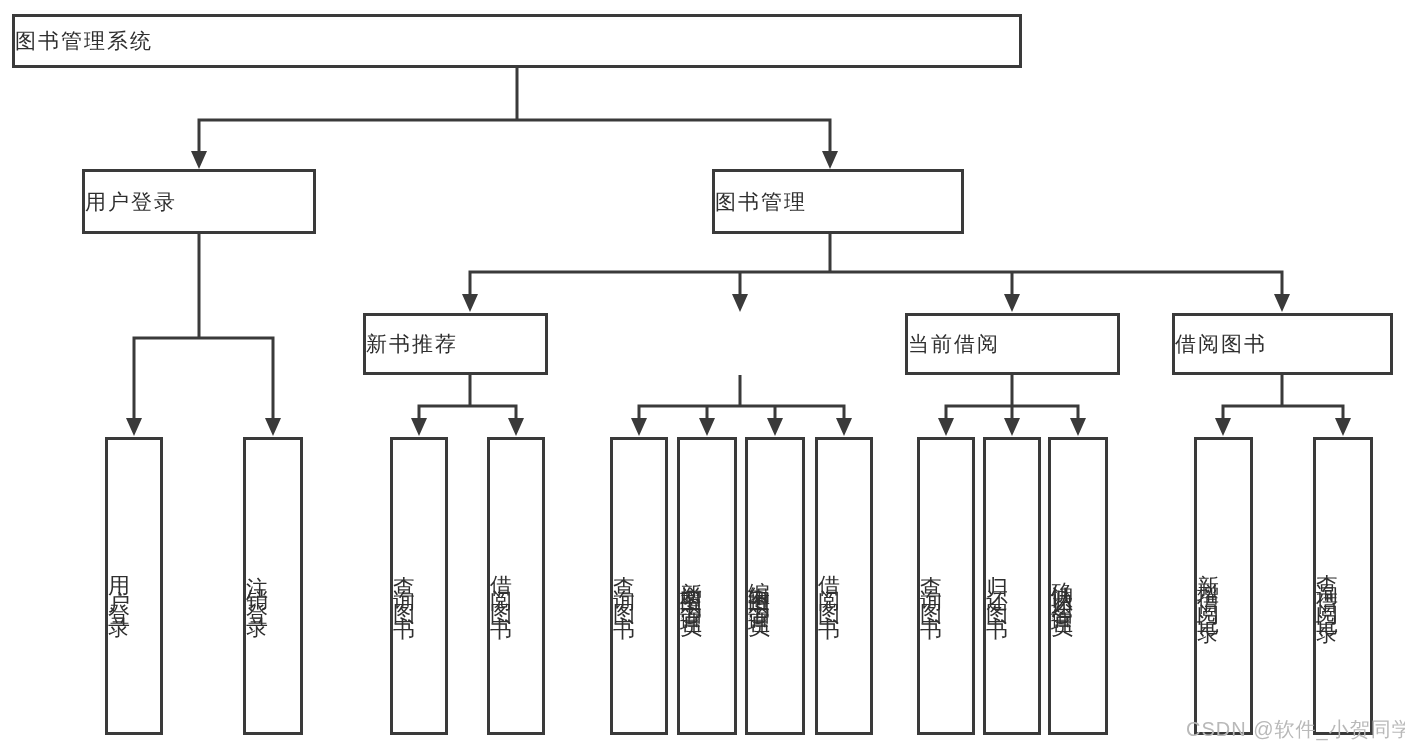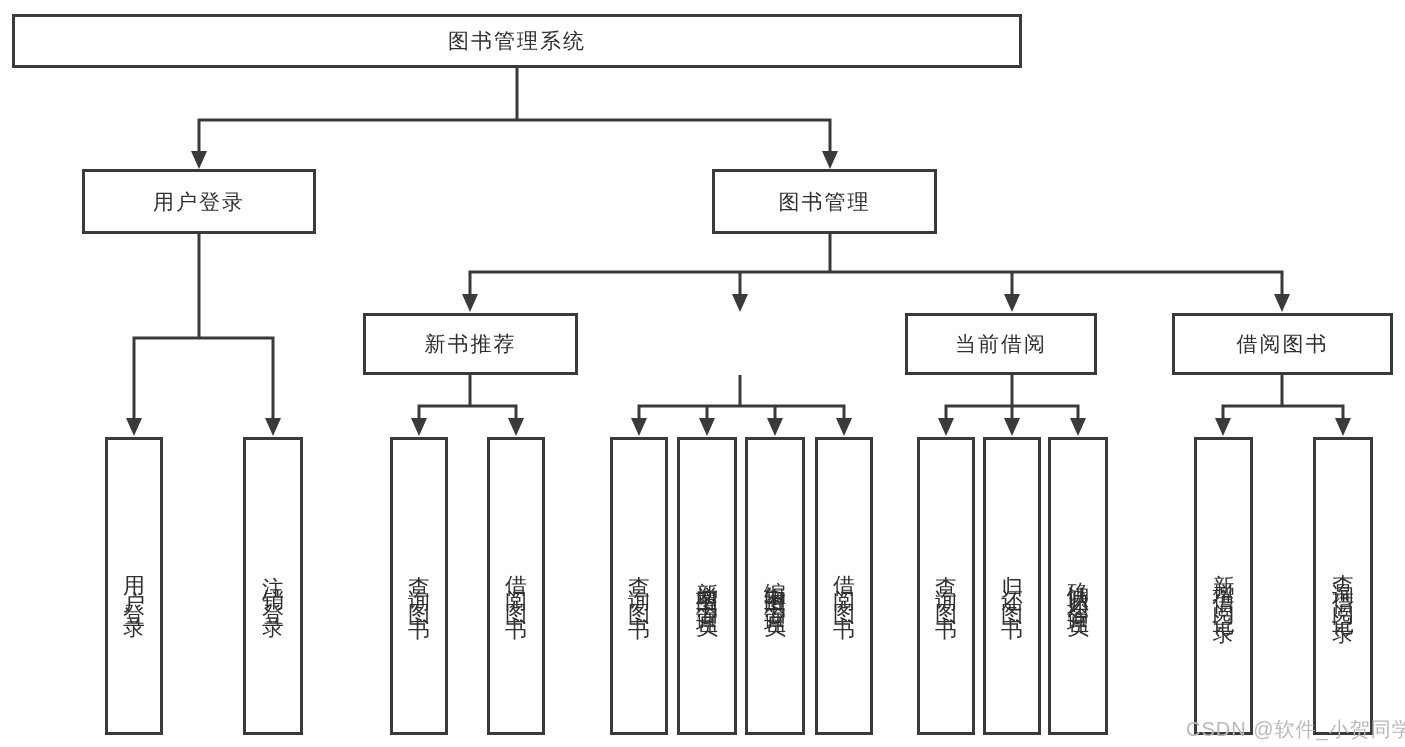--- a/index.html
+++ b/index.html
@@ -6,21 +6,21 @@
   body{font-family:"Liberation Sans",sans-serif;}
   .canvas{position:relative;width:1405px;height:747px;background:#ffffff;overflow:hidden;}
   .connectors{position:absolute;left:0;top:0;width:1405px;height:747px;}
   .box{
     position:absolute;
     box-sizing:border-box;
     background:#ffffff;
     border:3px solid #3a3a3a;
     display:flex;
     align-items:center;
-    justify-content:center;
+    justify-content:flex-start;
     color:#2f2f2f;
   }
   .h-label{font-size:21px;letter-spacing:2px;white-space:nowrap;}
   .v .label{
     writing-mode:vertical-lr;
     text-orientation:mixed;
     font-size:22px;
     line-height:1;
     white-space:nowrap;
   }
@@ -105,28 +105,28 @@
       M1335 418 H1351 L1343 436 Z"></path>
   </svg>
 
   <div class="box lvl1">
     <span class="h-label">图书管理系统</span>
   </div>
 
   <div class="box lvl2" style="left:82px;width:234px;">
     <span class="h-label">用户登录</span>
   </div>
-  <div class="box lvl2" style="left:712px;width:225px;font-family:Liberation Mono, monospace;">
+  <div class="box lvl2" style="left:712px;width:252px;font-family:Liberation Mono, monospace;">
     <span class="h-label">图书管理</span>
   </div>
 
-  <div class="box lvl3" style="left:363px;width:215px;">
+  <div class="box lvl3" style="left:363px;width:185px;">
     <span class="h-label">新书推荐</span>
   </div>
-  <div class="box lvl3" style="left:905px;width:192px;">
+  <div class="box lvl3" style="left:905px;width:215px;">
     <span class="h-label">当前借阅</span>
   </div>
   <div class="box lvl3" style="left:1172px;width:221px;">
     <span class="h-label">借阅图书</span>
   </div>
 
   <div class="box leaf v v-short" style="left:105px;width:58px;">
     <span class="label">用户登录</span>
   </div>
   <div class="box leaf v v-short" style="left:243px;width:60px;">

